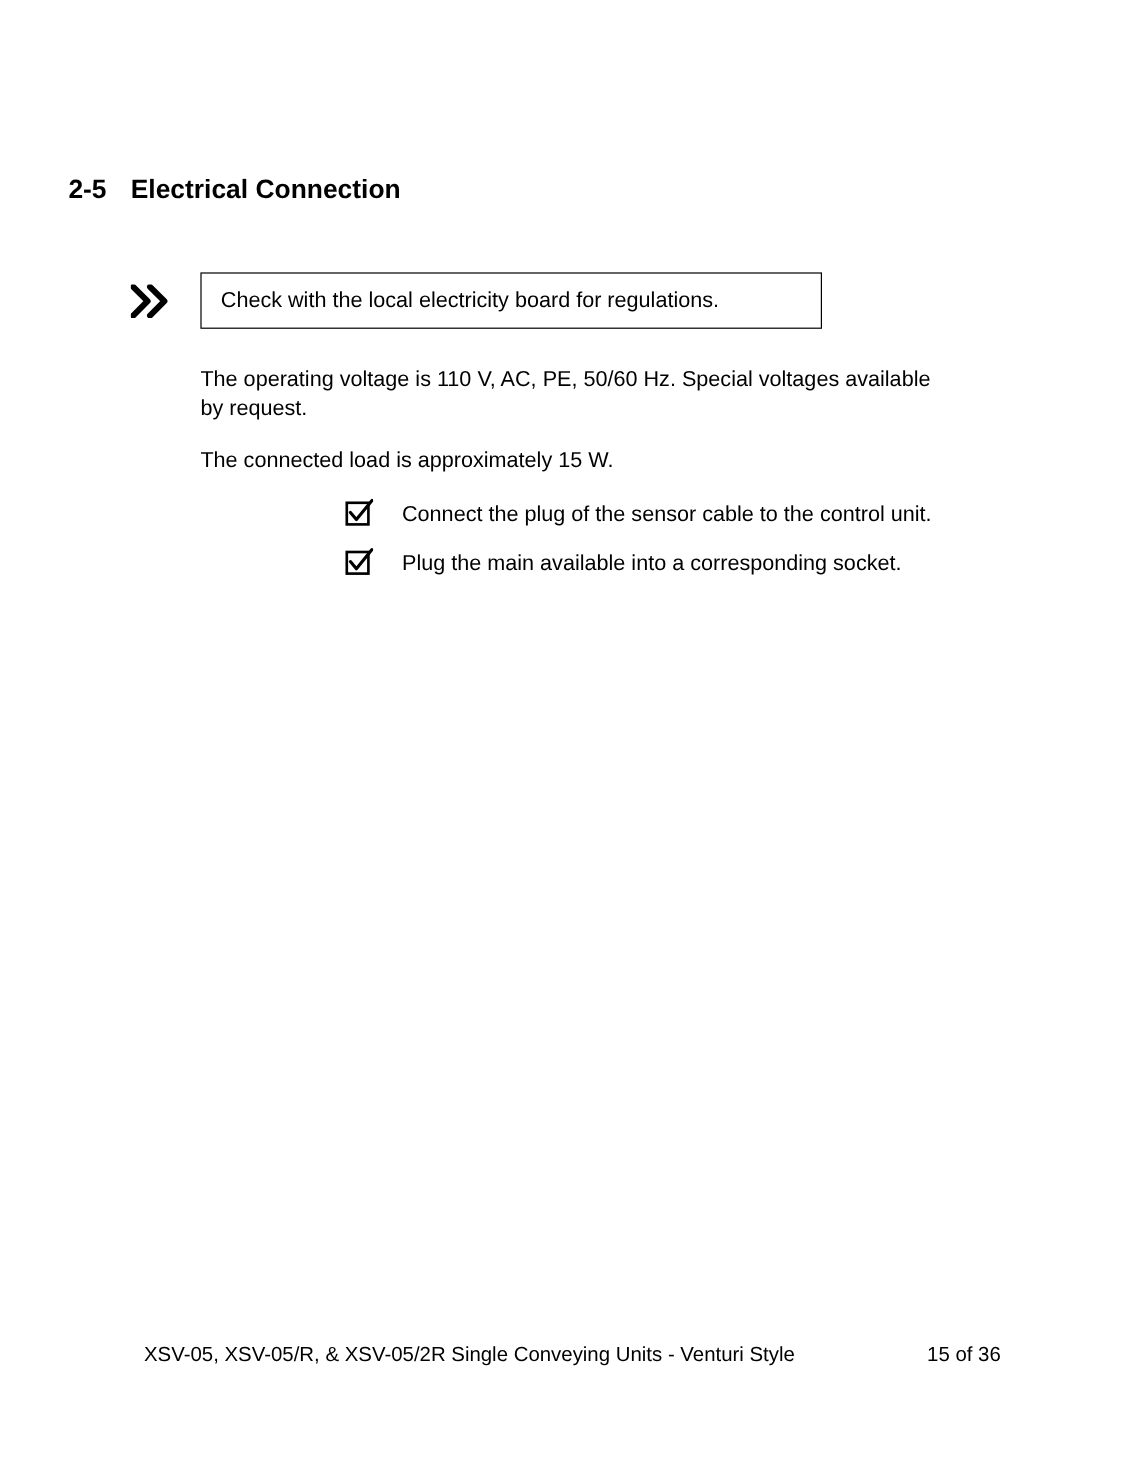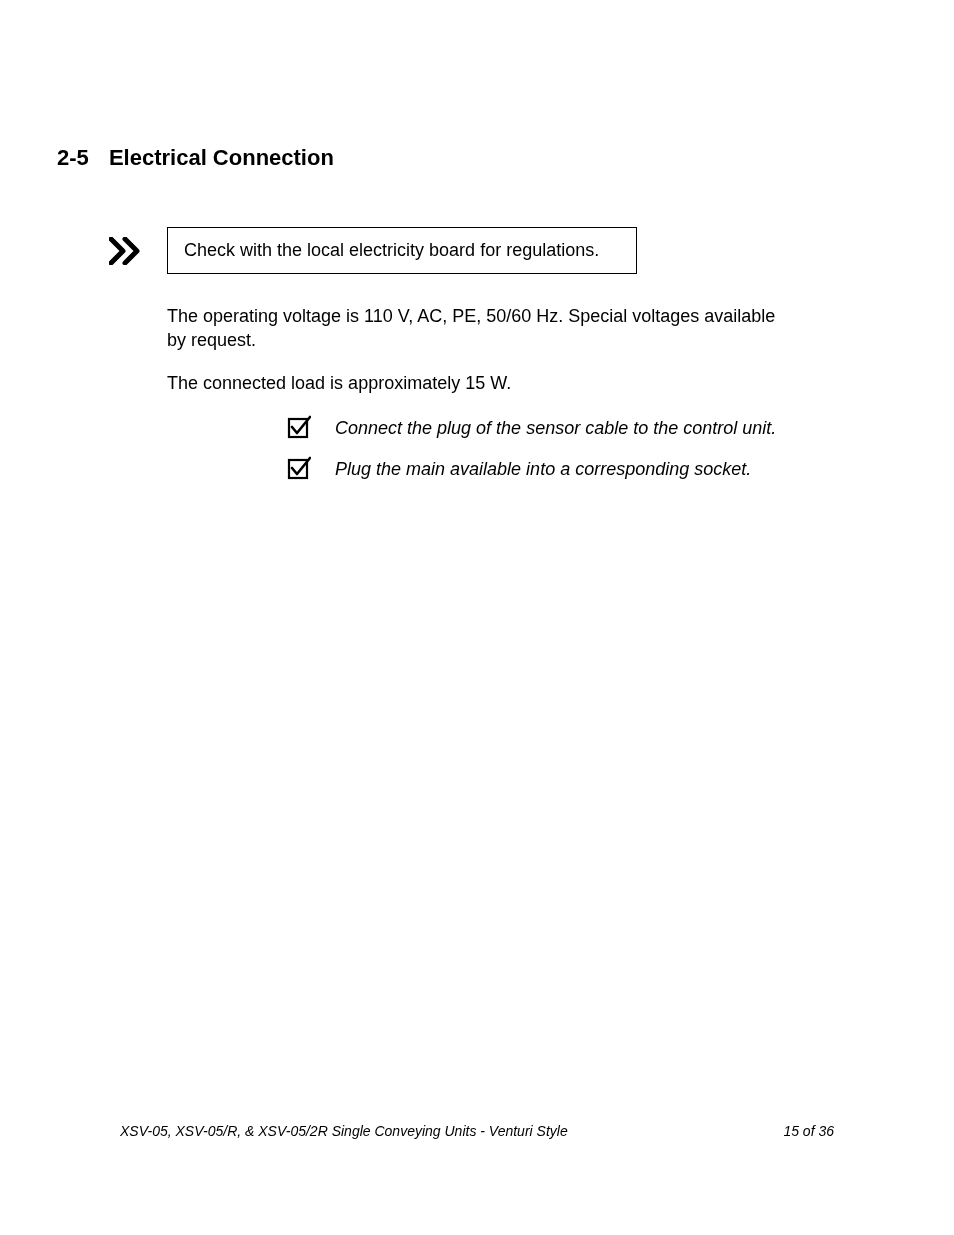--- a/index.html
+++ b/index.html
@@ -31,36 +31,35 @@
       flex: 0 0 40px;
       margin-left: 50px;
       margin-right: 20px;
       display: flex;
       align-items: center;
       justify-content: center;
     }
     .notice-box {
       border: 1.5px solid #000;
       padding: 12px 16px;
-      width: 470px;
+      width: 518px;
       font-size: 18px;
     }
     .body-block {
       margin-left: 110px;
       max-width: 620px;
     }
     .para {
       margin-top: 18px;
       line-height: 1.35;
       font-size: 18px;
     }
     .check-list {
       margin-top: 22px;
       margin-left: 120px;
-      font-style: italic;
     }
     .check-item {
       display: flex;
       align-items: flex-start;
       margin-bottom: 14px;
     }
     .check-icon {
       flex: 0 0 28px;
       width: 28px;
       margin-right: 20px;
@@ -69,22 +68,21 @@
     .check-text {
       font-size: 18px;
       line-height: 1.3;
     }
     .footer {
       position: absolute;
       bottom: 96px;
       left: 120px;
       right: 120px;
       display: flex;
-      font-size: 14px;
-      font-style: italic;
+      font-size: 17px;
     }
     .footer-title { flex: 1; }
     .footer-page { margin-left: 40px; }
   </style>
 </head>
 <body>
 
 <div class="page">
 
   <h2 class="section-heading">

